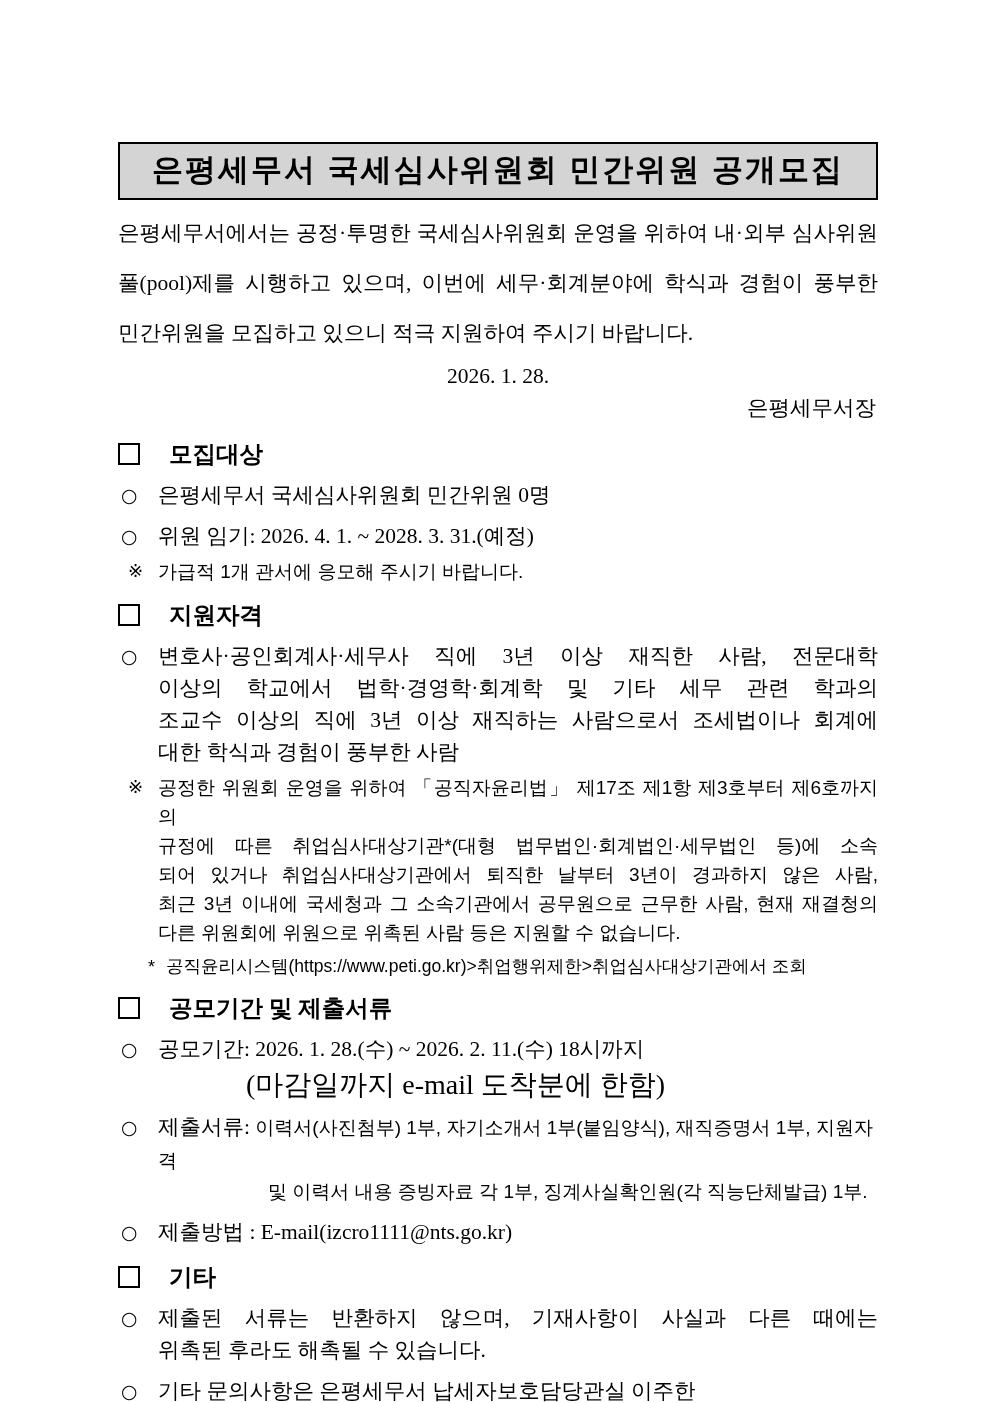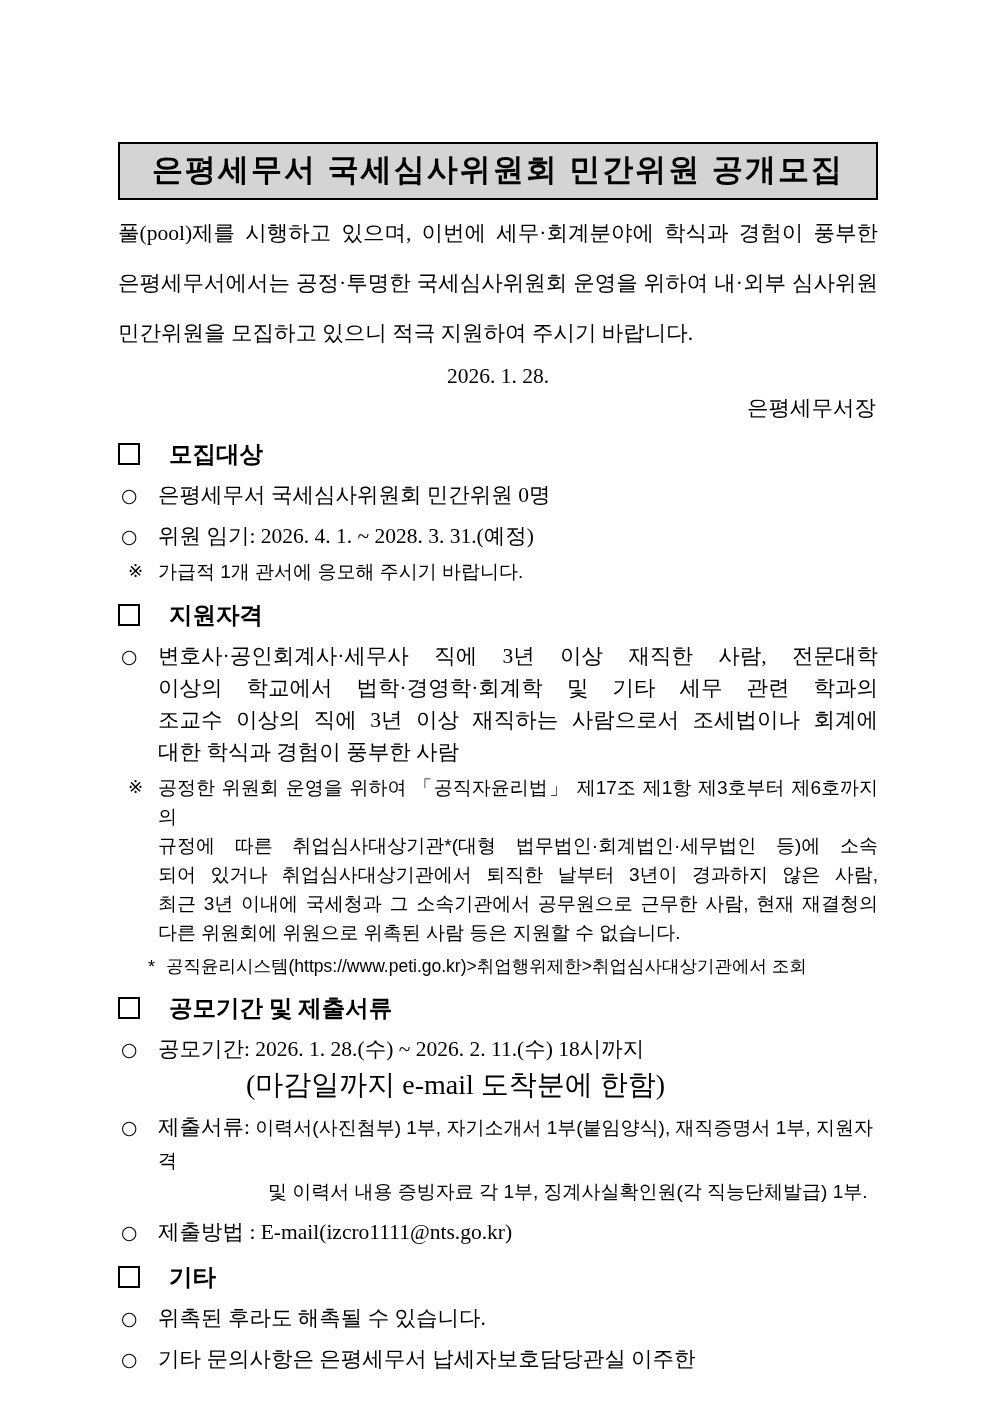--- a/index.html
+++ b/index.html
@@ -67,22 +67,22 @@
 </head>
 <body>
 
 <div class="page">
 
   <div class="title-box">
     <span>은평세무서 국세심사위원회 민간위원 공개모집</span>
   </div>
 
   <div class="intro">
+    <div class="iline jl">은평세무서에서는 공정·투명한 국세심사위원회 운영을 위하여 내·외부 심사위원</div>
     <div class="iline jl">풀(pool)제를 시행하고 있으며, 이번에 세무·회계분야에 학식과 경험이 풍부한</div>
-    <div class="iline jl">은평세무서에서는 공정·투명한 국세심사위원회 운영을 위하여 내·외부 심사위원</div>
     <div class="iline">민간위원을 모집하고 있으니 적극 지원하여 주시기 바랍니다.</div>
   </div>
 
   <div class="date-line">2026. 1. 28.</div>
   <div class="signer-line">은평세무서장</div>
 
   <div class="sec">
     <div class="sec-head">
       <span class="sq"></span>
       <span>모집대상</span>
@@ -151,20 +151,21 @@
     </div>
   </div>
 
   <div class="sec">
     <div class="sec-head">
       <span class="sq"></span>
       <span>기타</span>
     </div>
     <div class="item">
       <span class="mk">○</span>
+      <div class="jl">제출된 서류는 반환하지 않으며, 기재사항이 사실과 다른 때에는</div>
       <div>위촉된 후라도 해촉될 수 있습니다.</div>
     </div>
     <div class="item">
       <span class="mk">○</span>
       <div>기타 문의사항은 은평세무서 납세자보호담당관실 이주한</div>
 
     </div>
   </div>
 
 </div>

